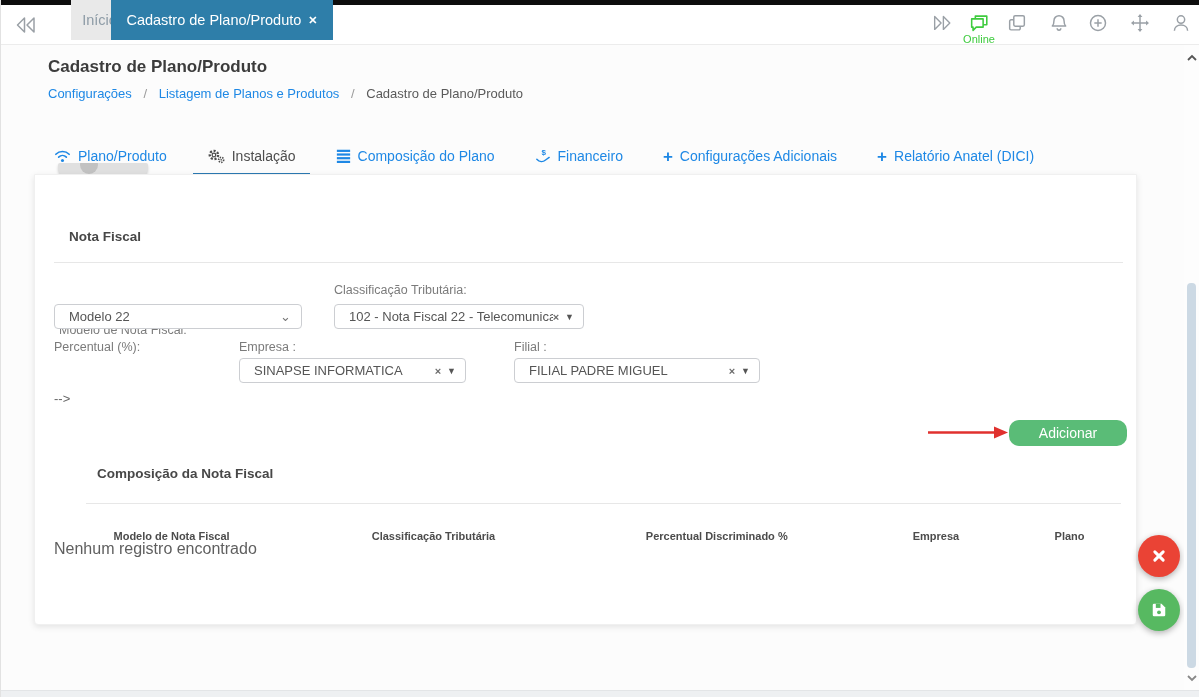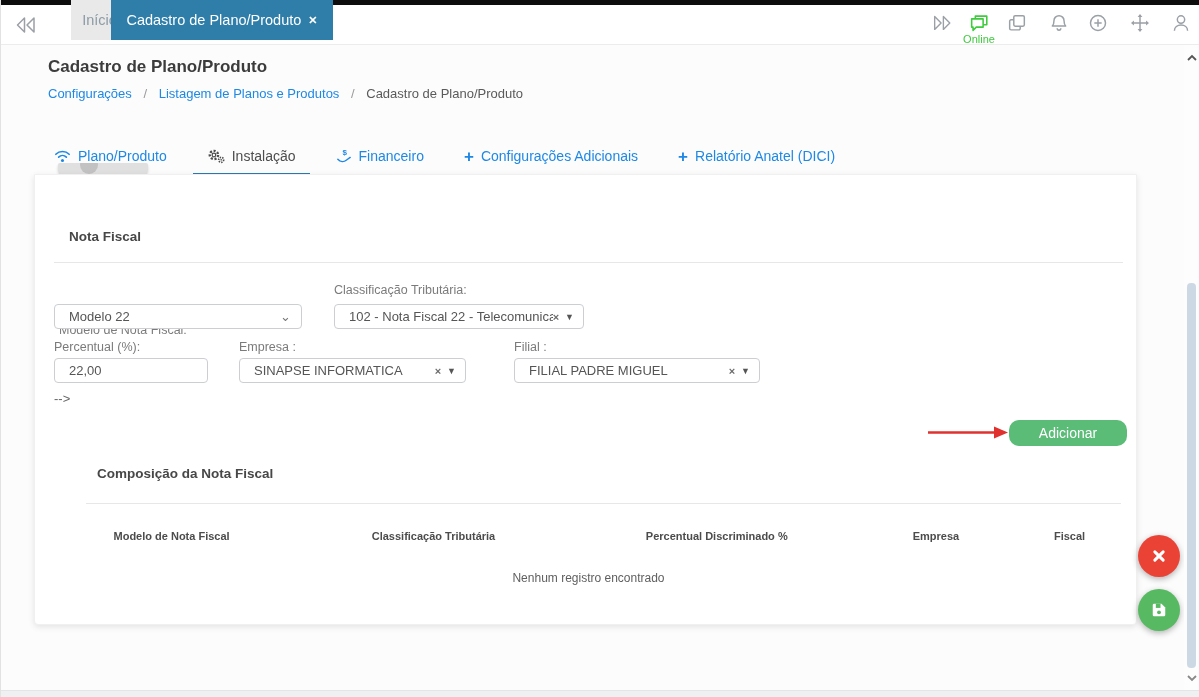--- a/index.html
+++ b/index.html
@@ -60,21 +60,21 @@
     font-family:"Liberation Sans",sans-serif; font-size:13px; color:#555; padding-left:14px; outline:none; }
 
   .stray-arrow-text { font-size:13px; color:#666; }
 
   .add-btn { left:1008px; top:420px; width:118px; height:26px; background:#5abc77; border:none; border-radius:10px;
     color:#ffffff; font-size:14px; font-family:"Liberation Sans",sans-serif; cursor:pointer; }
 
   
   table.nf-table { left:53px; top:524px; width:1069px; border-collapse:collapse; }
   table.nf-table th { font-size:11px; font-weight:bold; color:#4c4c4c; text-align:center; padding:6px 2px; }
-  .empty-msg { left:53px; top:571px; width:1069px; text-align:center; font-size:12px; color:#5f5f5f; }
+  .empty-msg { left:53px; top:540px; width:1069px; text-align:left; font-size:16px; color:#5f5f5f; }
 
   
   .fab { width:42px; height:42px; border-radius:50%; display:flex; align-items:center; justify-content:center;
     box-shadow:0 2px 6px rgba(0,0,0,.3); cursor:pointer; }
   .fab-cancel { left:1137px; top:535px; background:#ea4335; }
   .fab-save { left:1137px; top:589px; background:#57b961; }
 
   
   .scroll-track { left:1183px; top:45px; width:16px; height:645px; background:#fdfdfd; }
   .scroll-thumb { left:1186px; top:283px; width:9px; height:385px; background:#ccd9e4; border-radius:4px; cursor:pointer; }
@@ -176,20 +176,29 @@
     <div class="navtab active">
       <svg width="18" height="16" viewBox="0 0 26 23">
         <circle cx="10" cy="10" r="6" fill="none" stroke="#4d4d4d" stroke-width="3.4" stroke-dasharray="3 2.4"></circle>
         <circle cx="10" cy="10" r="2.6" fill="none" stroke="#4d4d4d" stroke-width="1.8"></circle>
         <circle cx="20.5" cy="17" r="3.6" fill="none" stroke="#4d4d4d" stroke-width="2.4" stroke-dasharray="2 1.6"></circle>
         <circle cx="20.5" cy="17" r="1.2" fill="#4d4d4d"></circle>
       </svg>
       <span>Instalação</span>
     </div>
     <div class="navtab">
+      <svg width="15" height="14" viewBox="0 0 20 19">
+        <rect x="1" y="1" width="18" height="3" fill="#1e88e5"></rect>
+        <rect x="1" y="6" width="18" height="3" fill="#1e88e5"></rect>
+        <rect x="1" y="11" width="18" height="3" fill="#1e88e5"></rect>
+        <rect x="1" y="16" width="18" height="3" fill="#1e88e5"></rect>
+      </svg>
+      <span>Composição do Plano</span>
+    </div>
+    <div class="navtab">
       <svg width="16" height="16" viewBox="0 0 22 22">
         <text x="9" y="10" font-size="11" font-weight="bold" fill="#1e88e5" font-family="Liberation Sans,sans-serif">$</text>
         <path d="M2.5 15.5 c3.5 4 8.5 4 12 1 l5 -3.5" fill="none" stroke="#1e88e5" stroke-width="2" stroke-linecap="round"></path>
       </svg>
       <span>Financeiro</span>
     </div>
     <div class="navtab">
       <span class="plus-glyph">+</span>
       <span>Configurações Adicionais</span>
     </div>
@@ -215,23 +224,20 @@
   </div>
 
   <div class="abs fld-label" style="left:333px; top:283px;">Classificação Tributária:</div>
   <div class="abs fld-box" style="left:333px; top:304px; width:250px;">
     <span class="fld-text">102 - Nota Fiscal 22 - Telecomunicaç...</span>
     <span class="clear-x">×</span>
     <span class="caret-dn">▼</span>
   </div>
 
   <div class="abs fld-label" style="left:53px; top:340px;">Percentual (%):</div>
-  <div class="abs" style="left:53px; top:358px; width:154px;">
-    <input class="fld-input" type="text" value="22,00" style="">
-  </div>
 
   <div class="abs fld-label" style="left:238px; top:340px;">Empresa :</div>
   <div class="abs fld-box" style="left:238px; top:358px; width:227px;">
     <span class="fld-text">SINAPSE INFORMATICA</span>
     <span class="clear-x">×</span>
     <span class="caret-dn">▼</span>
   </div>
 
   <div class="abs fld-label" style="left:513px; top:340px;">Filial :</div>
   <div class="abs fld-box" style="left:513px; top:358px; width:246px;">
@@ -260,21 +266,21 @@
         <col style="width:26%">
         <col style="width:15%">
         <col style="width:10%">
     </colgroup>
     <thead>
       <tr>
         <th>Modelo de Nota Fiscal</th>
         <th>Classificação Tributária</th>
         <th>Percentual Discriminado %</th>
         <th>Empresa</th>
-        <th>Fiscal</th>
+        <th>Plano</th>
       </tr>
     </thead>
   </table>
   <div class="abs empty-msg">Nenhum registro encontrado</div>
 
   <div class="abs fab fab-cancel">
     <svg width="20" height="20" viewBox="0 0 24 24">
       <path d="M7 7 L17 17 M17 7 L7 17" stroke="#ffffff" stroke-width="3.6" stroke-linecap="round"></path>
     </svg>
   </div>

